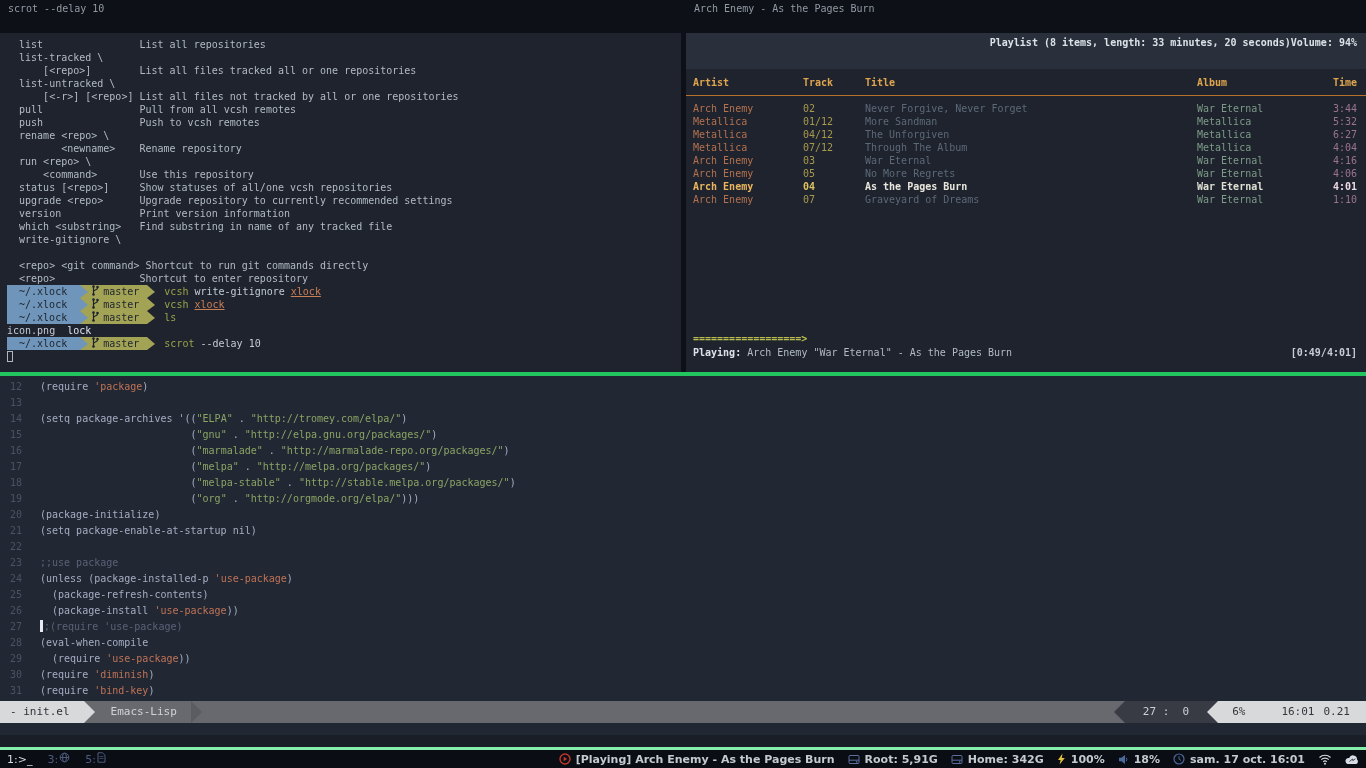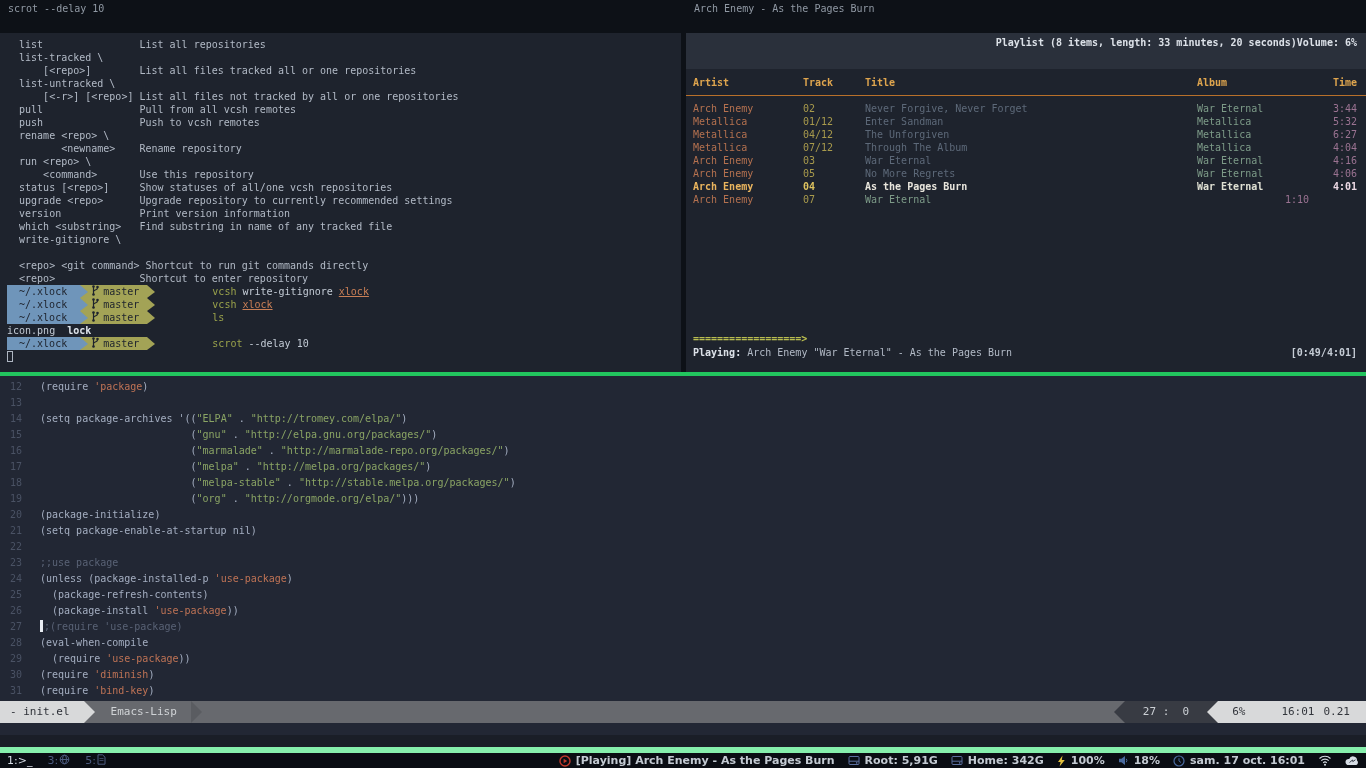--- a/index.html
+++ b/index.html
@@ -13,24 +13,24 @@
   .titlebar {
     height:33px; background:#0d1117; color:#9099a4;
     font-size:10px; line-height:17px; padding-left:8px;
     white-space:pre; overflow:hidden;
   }
 
   
   #term { left:0; top:0; width:681px; height:372px; background:#1e232d; }
   .term-body { padding:5px 0 0 7px; font-size:10px; color:#b2bac6; }
   .tline { height:13px; line-height:13px; white-space:pre; display:flex; align-items:stretch; }
-  .t-kw  { color:#9aa24b;margin-left:48px; }
+  .t-kw  { color:#9aa24b; }
   .t-arg { color:#c3cbd5; }
   .t-lnk { color:#c97f56; text-decoration:underline; }
-  .t-bold{ color:#dde3ea; font-weight:bold; }
+  .t-bold{ color:#dde3ea; font-weight:normal; }
   .pseg-path   { background:#6f95ba; color:#1e232d; padding:0 7px 0 6px; }
   .parr1 { width:0; border-left:8px solid #6f95ba; border-top:7px solid #a3a356; border-bottom:6px solid #a3a356; }
   .pseg-branch { background:#a3a356; color:#1e232d; padding:0 8px 0 3px; display:flex; align-items:center; gap:3px; }
   .parr2 { width:0; border-left:8px solid #a3a356; border-top:7px solid transparent; border-bottom:6px solid transparent; margin-right:9px; }
   .tcursor { display:inline-block; width:6px; height:11px; border:1px solid #aeb6c2; margin-top:1px; }
 
   
   #player { left:686px; top:0; width:680px; height:372px; background:#1e232d; }
   .phead {
     height:36px; background:#2a303b; display:flex; justify-content:flex-end;
@@ -89,21 +89,21 @@
   .ml-segpos { background:#383b43; color:#ccd0d5; padding:0 18px; }
   .ml-arr-l2 { width:0; border-right:11px solid #d8d9da; border-top:11px solid #383b43; border-bottom:11px solid #383b43; }
   .ml-segright { background:#d8d9da; color:#33363c; padding:0 16px 0 14px; display:flex; }
   .ml-segright .pct { margin-right:36px; }
   .ml-segright .load { margin-left:9px; }
   .echo { position:absolute; bottom:0; width:100%; height:12px; background:#1a1e27; }
 
   
   #statusbar {
     position:absolute; left:0; top:747px; width:1366px; height:21px;
-    background:#0a0d13; border-top:6px solid #86efac;
+    background:#0a0d13; border-top:3px solid #86efac;
     display:flex; align-items:center;
     font-family:"DejaVu Sans", sans-serif; font-size:11px; color:#c3cad2;
   }
   .ws { margin-left:7px; display:flex; gap:15px; }
   .ws-item { color:#4d5c80; display:flex; align-items:center; gap:1px; }
   .ws-item.focused { color:#d7dde5; }
   .sb-right { margin-left:auto; display:flex; align-items:center; gap:13px; padding-right:7px;font-weight:bold; }
   .sb-item { display:flex; align-items:center; gap:5px; }
   .sb-item svg { display:block; }
 </style>
@@ -162,39 +162,39 @@
               <circle cx="2.5" cy="9.5" r="1.3" fill="#1e232d"></circle>
             </svg></span><span>master</span></span><span class="parr2"></span><span class="t-kw">scrot</span><span class="t-arg"> --delay 10</span></div>
       <div class="tline"><span class="tcursor"></span></div>
     </div>
 </div>
 
 <div class="win" id="player">
   <div class="titlebar">Arch Enemy - As the Pages Burn</div>
   <div class="phead">
     <span>Playlist (8 items, length: 33 minutes, 20 seconds)</span>
-    <span>Volume: 6%</span>
+    <span>Volume: 94%</span>
   </div>
   <div class="pcols">
     <span>Artist</span>
     <span>Track</span>
     <span>Title</span>
     <span>Album</span>
     <span style="text-align:right">Time</span>
   </div>
   <div class="prule"></div>
   <div id="playlist-rows">
       <div class="prow"><span class="cell-artist">Arch Enemy</span><span class="cell-track">02</span><span class="cell-title">Never Forgive, Never Forget</span><span class="cell-album">War Eternal</span><span class="cell-time">3:44</span></div>
-      <div class="prow"><span class="cell-artist">Metallica</span><span class="cell-track">01/12</span><span class="cell-title">Enter Sandman</span><span class="cell-album">Metallica</span><span class="cell-time">5:32</span></div>
+      <div class="prow"><span class="cell-artist">Metallica</span><span class="cell-track">01/12</span><span class="cell-title">More Sandman</span><span class="cell-album">Metallica</span><span class="cell-time">5:32</span></div>
       <div class="prow"><span class="cell-artist">Metallica</span><span class="cell-track">04/12</span><span class="cell-title">The Unforgiven</span><span class="cell-album">Metallica</span><span class="cell-time">6:27</span></div>
       <div class="prow"><span class="cell-artist">Metallica</span><span class="cell-track">07/12</span><span class="cell-title">Through The Album</span><span class="cell-album">Metallica</span><span class="cell-time">4:04</span></div>
       <div class="prow"><span class="cell-artist">Arch Enemy</span><span class="cell-track">03</span><span class="cell-title">War Eternal</span><span class="cell-album">War Eternal</span><span class="cell-time">4:16</span></div>
       <div class="prow"><span class="cell-artist">Arch Enemy</span><span class="cell-track">05</span><span class="cell-title">No More Regrets</span><span class="cell-album">War Eternal</span><span class="cell-time">4:06</span></div>
       <div class="prow playing"><span class="cell-artist">Arch Enemy</span><span class="cell-track">04</span><span class="cell-title">As the Pages Burn</span><span class="cell-album">War Eternal</span><span class="cell-time">4:01</span></div>
-      <div class="prow"><span class="cell-artist">Arch Enemy</span><span class="cell-track">07</span><span class="cell-album">War Eternal</span><span class="cell-time">1:10</span></div>
+      <div class="prow"><span class="cell-artist">Arch Enemy</span><span class="cell-track">07</span><span class="cell-title">Graveyard of Dreams</span><span class="cell-album">War Eternal</span><span class="cell-time">1:10</span></div>
     </div>
   <div class="pprog">==================&gt;</div>
   <div class="pstatus">
     <span><span class="lbl">Playing:</span><span> Arch Enemy "War Eternal" - As the Pages Burn</span></span>
     <span class="pos">[0:49/4:01]</span>
   </div>
 </div>
 
 <div class="win" id="editor">
   <div class="code" id="code-area">

